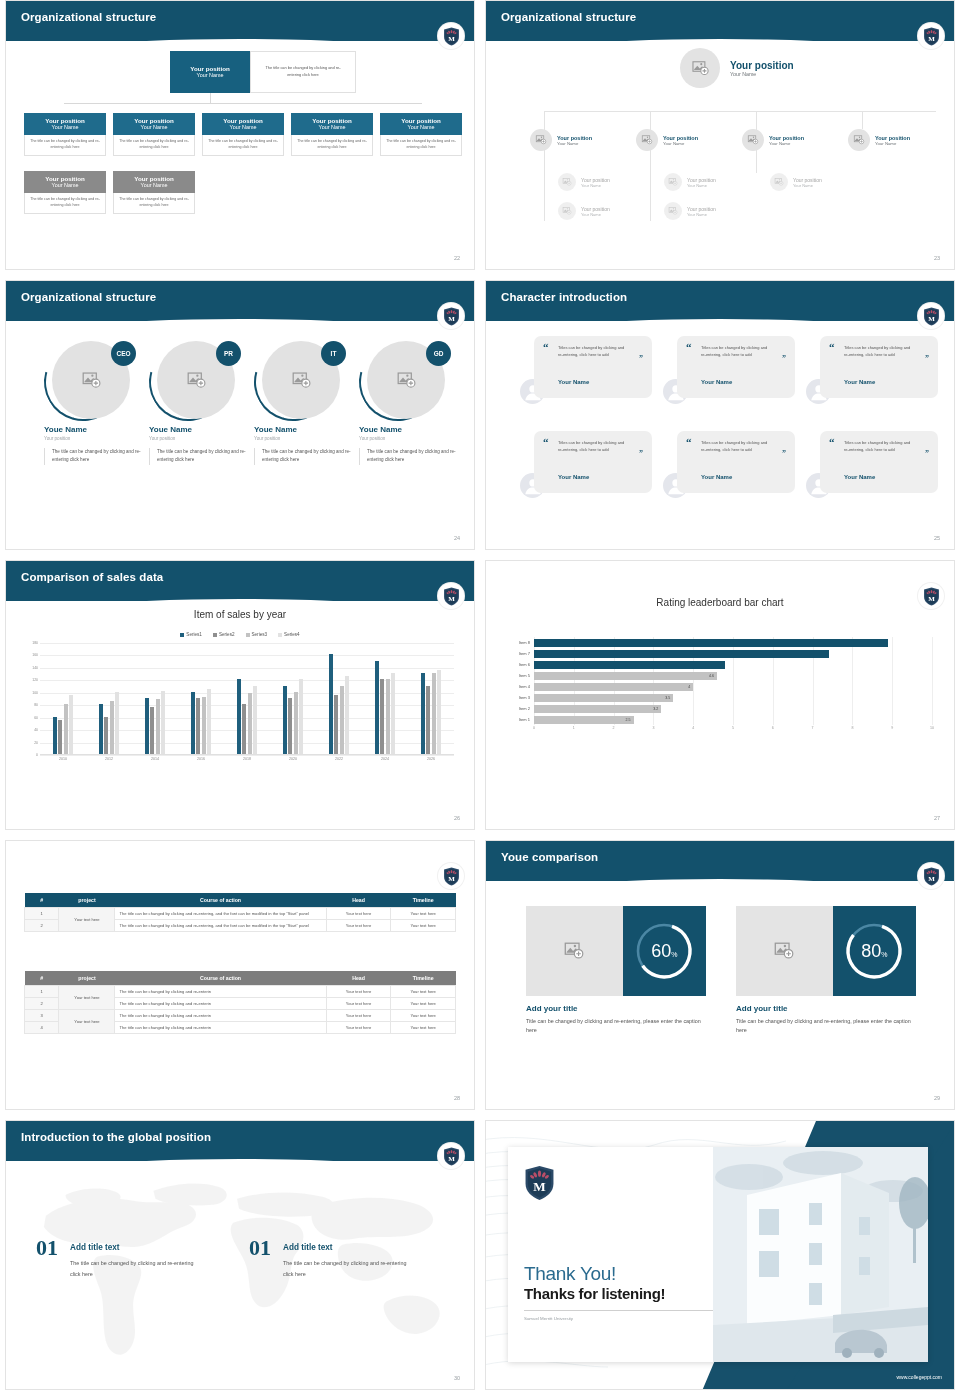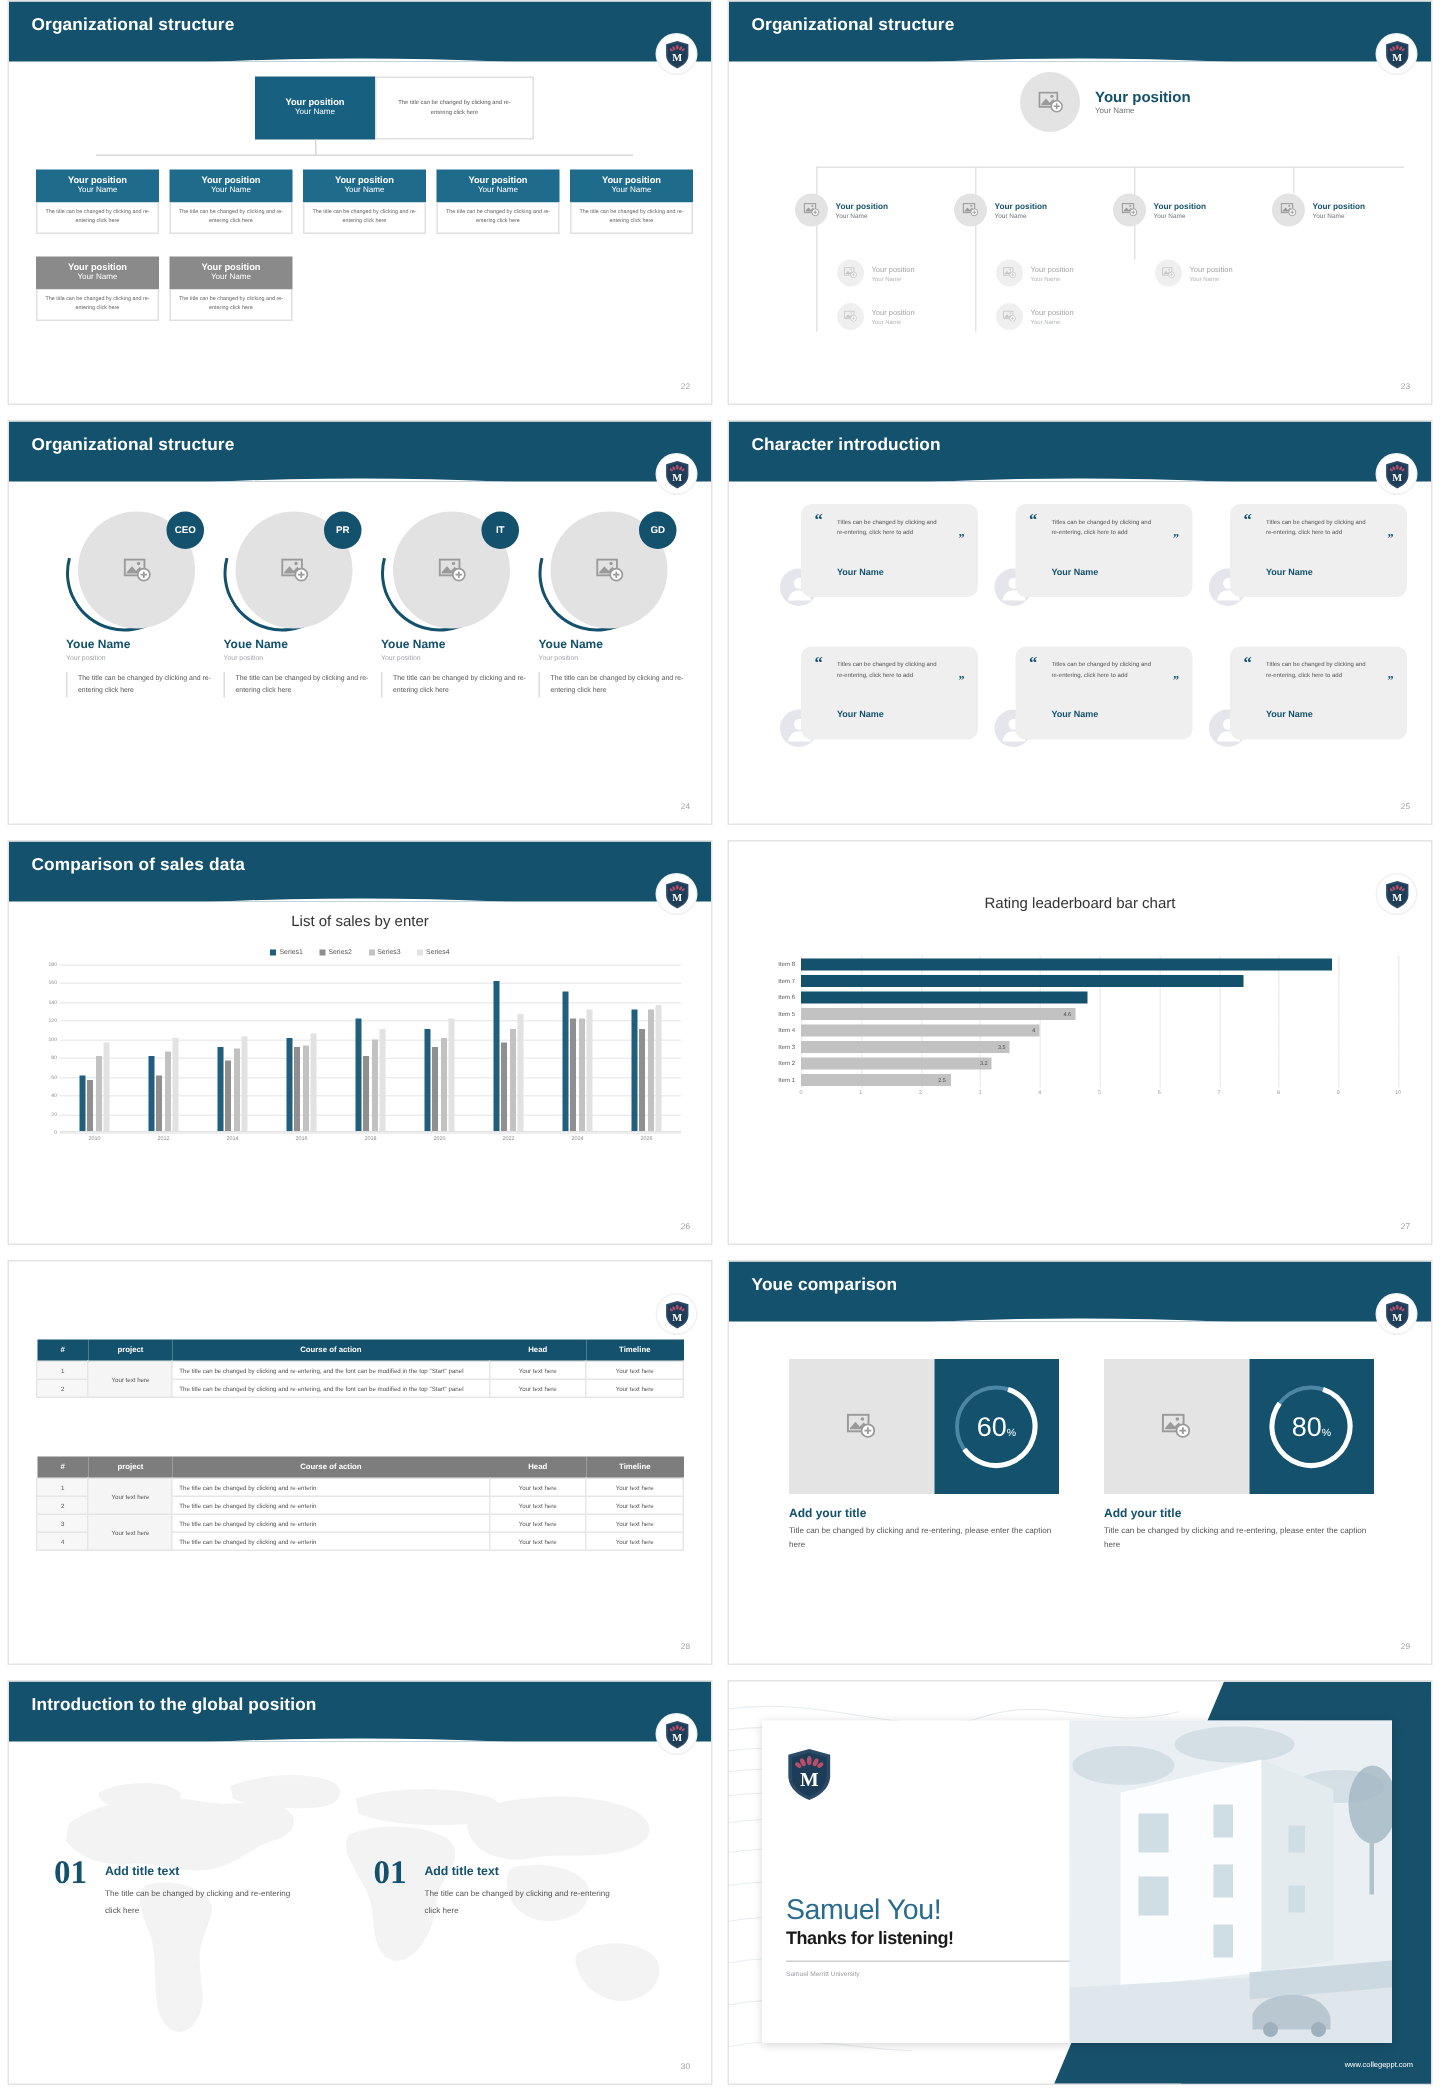--- a/index.html
+++ b/index.html
@@ -140,21 +140,21 @@
   .dc-title { color: #13516c; font-weight: bold; font-size: 8px; }
   .dc-desc { font-size: 5.4px; color: #555; line-height: 1.6; }
   
   .wm { position: absolute; inset: 40px 0 0 0; opacity: .5; }
   .bignum { font-size: 22px; font-weight: bold; color: #13516c; line-height: 1; font-family: "Liberation Serif", serif; }
   
   .ty-slide { background: #fff; position: relative; overflow: hidden; }
   .ty-card { position: absolute; left: 22px; top: 26px; width: 420px; height: 215px; background: #fff; box-shadow: 0 1px 6px rgba(0,0,0,.16); overflow: hidden; display: flex; }
   .ty-left { width: 205px; padding: 18px 16px; position: relative; }
   .ty-h1 { font-size: 19px; color: #2b6b8f; font-weight: normal; letter-spacing: -.3px; }
-  .ty-h2 { font-size: 12px; color: #1a1a1a; font-weight: bold; letter-spacing: -.3px; white-space: nowrap; }
+  .ty-h2 { font-size: 15px; color: #1a1a1a; font-weight: bold; letter-spacing: -.3px; white-space: nowrap; }
   .ty-rule { border-top: 1px solid #cfcfcf; margin: 8px 0 5px; width: 230px; }
   .ty-sub { font-size: 4.4px; color: #9aa0a4; }
   .ty-url { position: absolute; right: 12px; bottom: 9px; font-size: 5px; color: #fff; }
 </style>
 </head>
 <body>
 
 <svg width="0" height="0" style="position:absolute">
   <defs>
     <symbol id="img-ico" viewBox="0 0 24 24">
@@ -555,21 +555,21 @@
   <div class="slide">
     <div class="hdr">
       <div class="hdr-title">Comparison of sales data</div>
     </div>
     <div class="logo-badge">
       <svg width="17" height="19">
           <use href="#shield-logo" width="17" height="19"></use>
         </svg>
     </div>
 
-    <div style="position:absolute;left:0;right:0;top:48px;" class="chart-title">List of sales by enter</div>
+    <div style="position:absolute;left:0;right:0;top:48px;" class="chart-title">Item of sales by year</div>
     <div class="legend" style="position:absolute;left:0;right:0;top:66px;" id="bar-legend">
         <span>
           <i class="swatch" style="background: rgb(31, 95, 125);"></i>
           <span>Series1</span>
         </span>
         <span>
           <i class="swatch" style="background: rgb(143, 143, 143);"></i>
           <span>Series2</span>
         </span>
         <span>
@@ -1045,21 +1045,21 @@
       <path d="M290 0 L470 0 L470 270 L216 270 L330 0 Z" fill="#16506b"></path>
       <path d="M470 0 L470 270 L300 270 Z" fill="#16506b"></path>
     </svg>
 
     <div class="ty-card">
       <div class="ty-left">
         <svg width="31" height="36" style="display:block;">
             <use href="#shield-logo" width="31" height="36"></use>
           </svg>
         <div style="margin-top:62px;">
-          <div class="ty-h1">Samuel You!</div>
+          <div class="ty-h1">Thank You!</div>
           <div class="ty-h2">Thanks for listening!</div>
           <div class="ty-rule"></div>
           <div class="ty-sub">Samuel Merritt University</div>
         </div>
       </div>
 
       <div style="flex:1;position:relative;overflow:hidden;background:linear-gradient(170deg,#dfe8ee 0%,#eef3f6 40%,#e6edf1 100%);">
         <svg width="100%" height="100%" viewBox="0 0 215 215" preserveAspectRatio="xMidYMid slice">
           <rect width="215" height="215" fill="#e9eff3"></rect>
           <g fill="#cfdbe2" opacity=".8">

